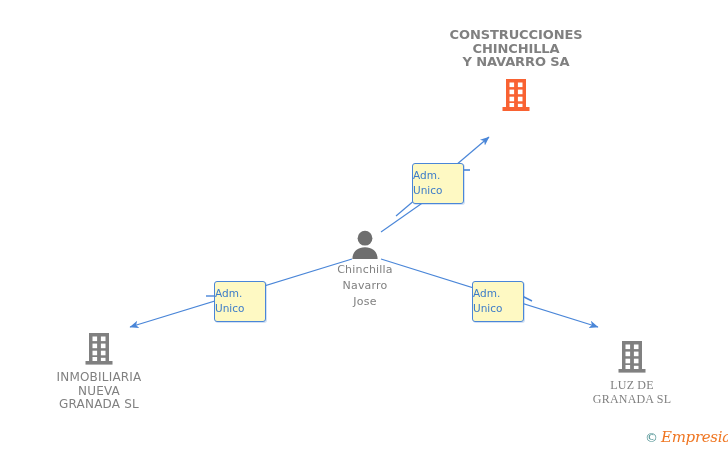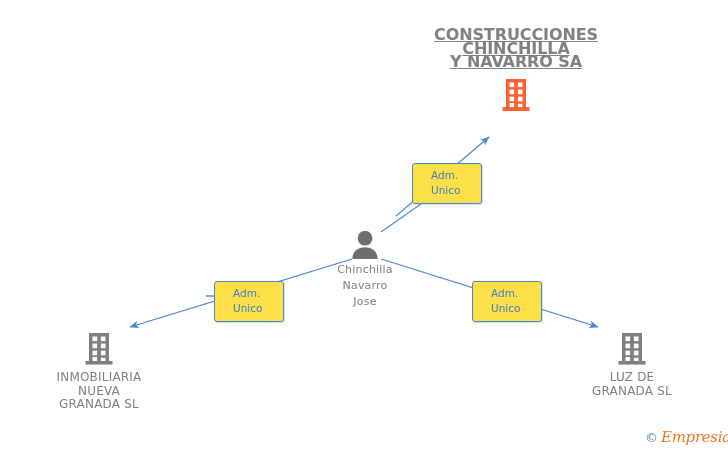--- a/index.html
+++ b/index.html
@@ -32,54 +32,53 @@
     text-align: center;
     width: 180px;
     margin-left: -90px;
   }
   .node .node-label {
     color: #808080;
     line-height: 13.5px;
     white-space: pre-line;
   }
   .node.company-top .node-label {
-    font-size: 16px;
+    font-size: 13px;
     font-weight: bold;
     letter-spacing: -0.1px;
-    text-decoration: underline;
   }
   .node.company .node-label {
     font-size: 12px;
     letter-spacing: 0.2px;
   }
   .node.person .node-label {
     font-size: 11px;
     line-height: 16px;
     letter-spacing: 0.2px;
   }
   .icon-holder {
     display: block;
     line-height: 0;
   }
 
   
   #node-construcciones { left: 516px; top: 28px;  }
   #node-person         { left: 365px; top: 229px; }
   #node-inmobiliaria   { left: 99px;  top: 332px; }
-  #node-luz            { left: 632px; top: 332px; }
+  #node-luz            { left: 632px; top: 340px; font-family: Liberation Serif, serif; }
 
   
   .rel-box {
     position: absolute;
     width: 44px;
     box-sizing: content-box;
-    padding: 4px 6px 5px 18px;
+    padding: 4px 6px 5px 0;
     border: 1px solid #4a86d8;
     border-radius: 3px;
-    background: #fde047;
+    background: #fef9c3;
     color: #3d7cc9;
     font-size: 10.5px;
     line-height: 15px;
     text-align: left;
     white-space: pre-line;
     box-shadow: 1px 1px 0 rgba(74,134,216,0.25);
     z-index: 5;
   }
   #rel-top    { left: 412px; top: 163px; }
   #rel-left   { left: 214px; top: 281px; }

